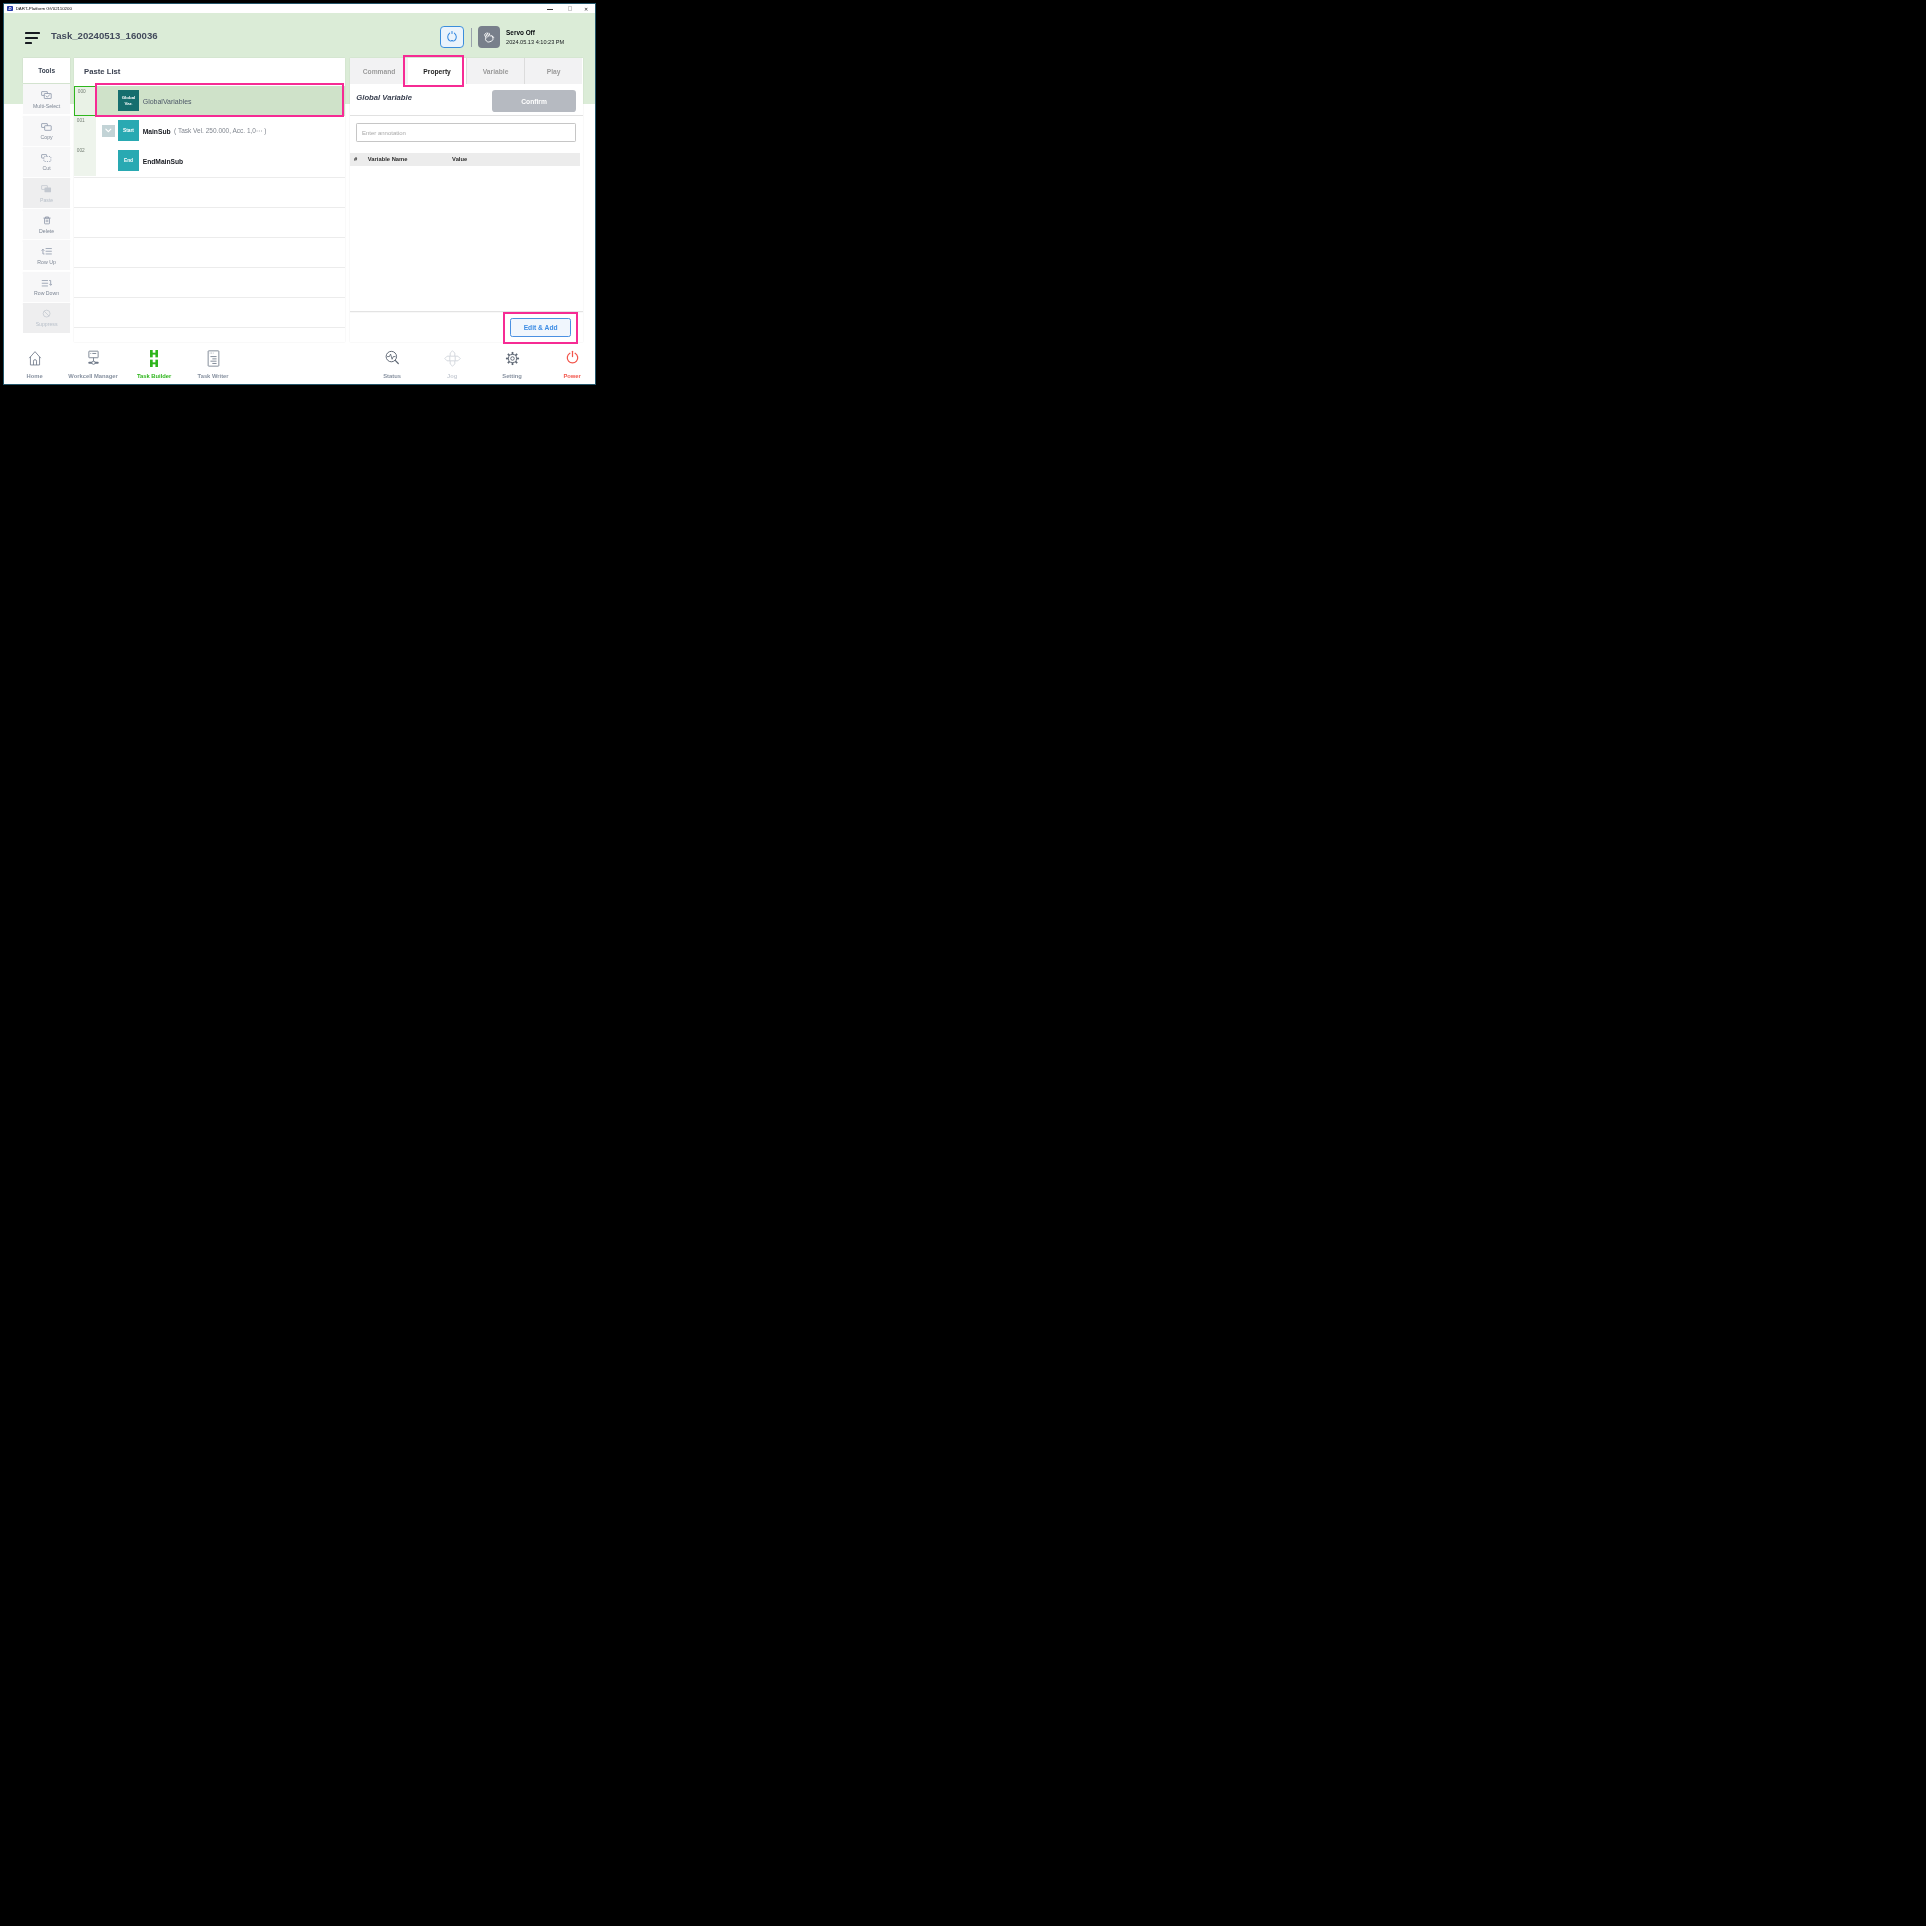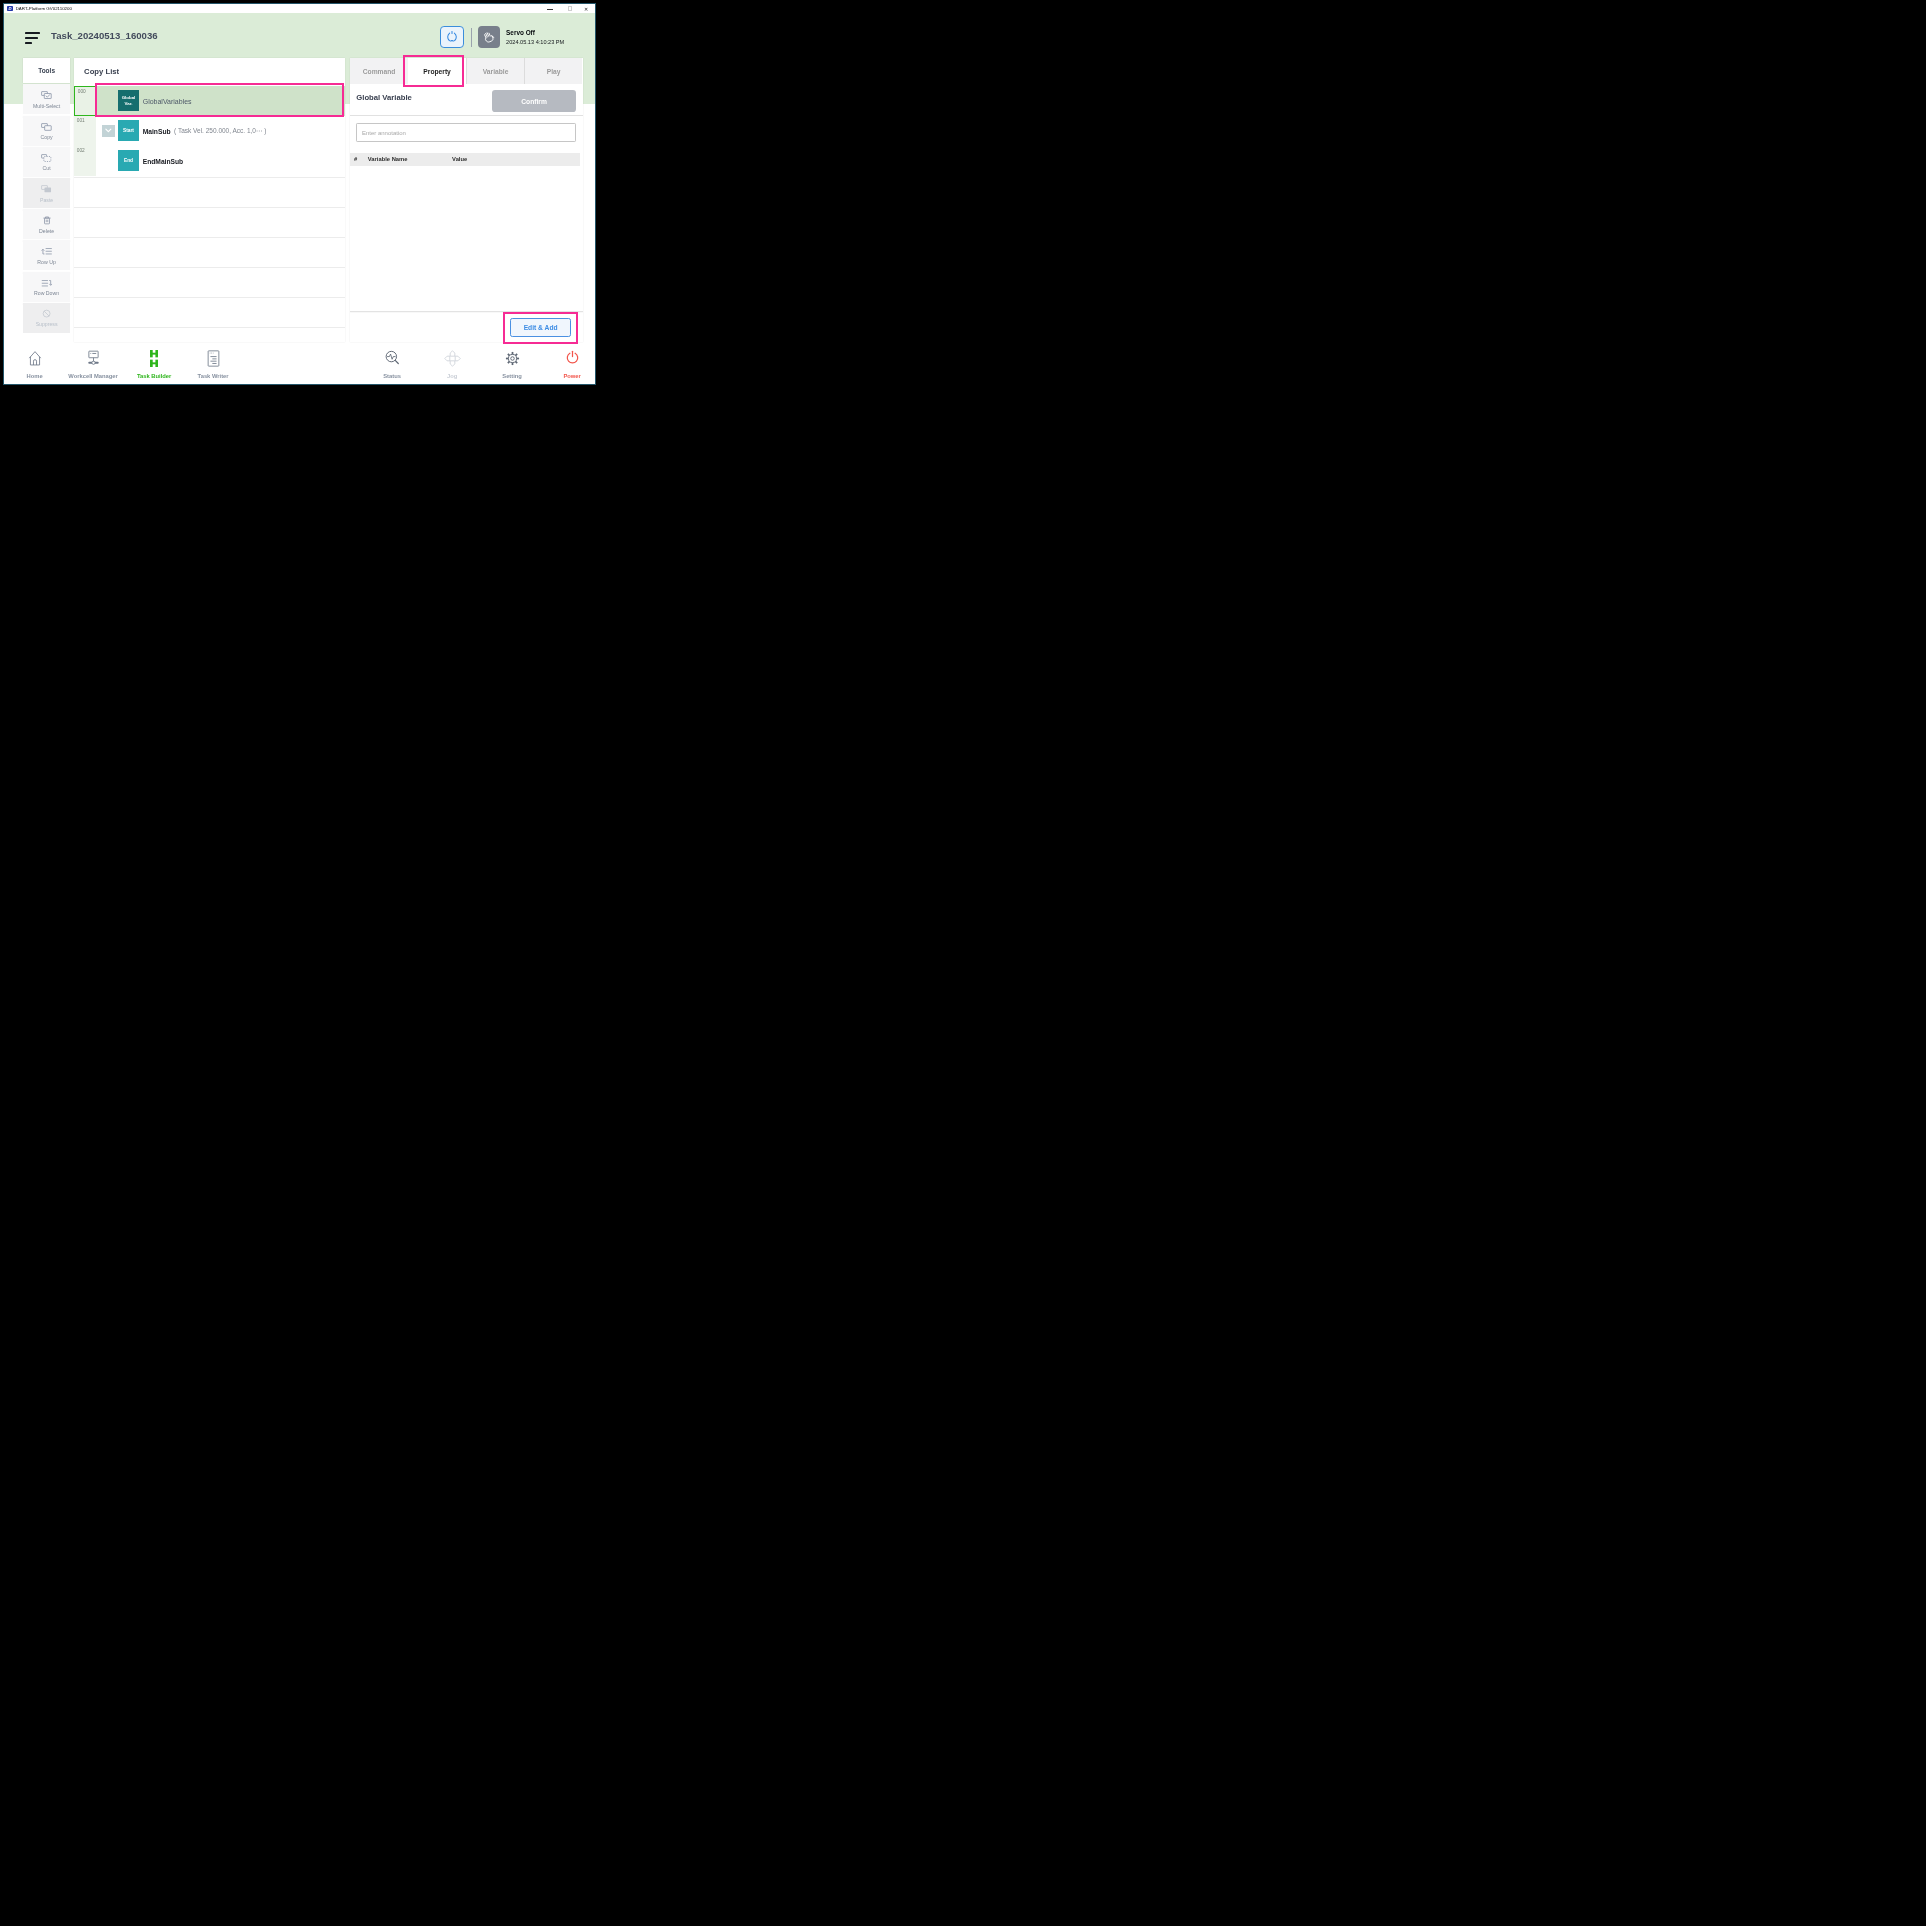--- a/index.html
+++ b/index.html
@@ -67,21 +67,21 @@
   .row-label.gvtext{font-weight:normal;color:#4d5868;font-size:7px;}
   .row-detail{font-weight:normal;color:#80868f;font-size:6.5px;margin-left:3.5px;}
   .rowsep{position:absolute;left:21.6px;right:0;height:0;border-top:0.4px solid #ececec;}
   
   .rightpanel{left:346px;top:45px;width:233px;height:284px;}
   .tabbar{position:absolute;left:0;top:0;right:0;height:26px;display:flex;}
   .tab{width:58px;height:26px;background:#f2f2f3;color:#9b9b9b;font-size:6.7px;font-weight:bold;
     display:flex;align-items:center;justify-content:center;cursor:pointer;}
   .tab + .tab{border-left:0.4px solid #dcdcdc;}
   .tab.active{background:#fff;color:#1d1d1d;border-left:none;}
-  .rp-heading{position:absolute;left:6.2px;top:35px;font-size:7.7px;font-weight:bold;color:#3a4150;}
+  .rp-heading{position:absolute;left:6.2px;top:35px;font-size:7.7px;font-weight:bold;color:#3a4150;font-style:italic;}
   .confirm-btn{position:absolute;left:142px;top:32px;width:84px;height:21.6px;background:#b6bac1;border:none;
     border-radius:3.1px;color:#fff;font-size:6.7px;font-weight:bold;font-family:"Liberation Sans",sans-serif;cursor:pointer;}
   .rp-div1{position:absolute;left:0;right:0;top:57px;border-top:0.4px solid #e1e1e1;}
   .annot-input{position:absolute;left:6.2px;top:65px;width:220px;height:19px;border:0.6px solid #c6c6c6;
     border-radius:1.2px;font-size:6px;color:#333;padding:0 4.6px;font-family:"Liberation Sans",sans-serif;outline:none;}
   .annot-input::placeholder{color:#a8a8a8;}
   .vtable-head{position:absolute;left:0;top:95px;width:230px;height:12.3px;background:#ececec;
     font-size:5.8px;font-weight:bold;color:#2e2e2e;}
   .vth{position:absolute;top:2.7px;}
   .rp-div2{position:absolute;left:0;right:0;top:253px;border-top:0.4px solid #e3e3e3;box-shadow:0 0.4px 0.8px rgba(0,0,0,.06);}
@@ -246,21 +246,21 @@
           <svg width="9.2" height="9.2" viewBox="0 0 24 24" fill="none" stroke="#c3c8d0" stroke-width="2">
             <circle cx="12" cy="12" r="9"></circle>
             <line x1="5.6" y1="5.6" x2="18.4" y2="18.4"></line>
           </svg>
         </span>
         <span class="tlabel">Suppress</span>
       </div>
     </div>
 
     <div class="panel tasklist">
-      <div class="tasklist-title">Copy List</div>
+      <div class="tasklist-title">Paste List</div>
       <div class="rows">
 
         <div class="trow selected" style="top:0;">
           <div class="gutter">000</div>
           <div class="content">
             <div class="badge gv">Global Var.</div>
             <div class="row-label gvtext">GlobalVariables</div>
           </div>
         </div>
 

